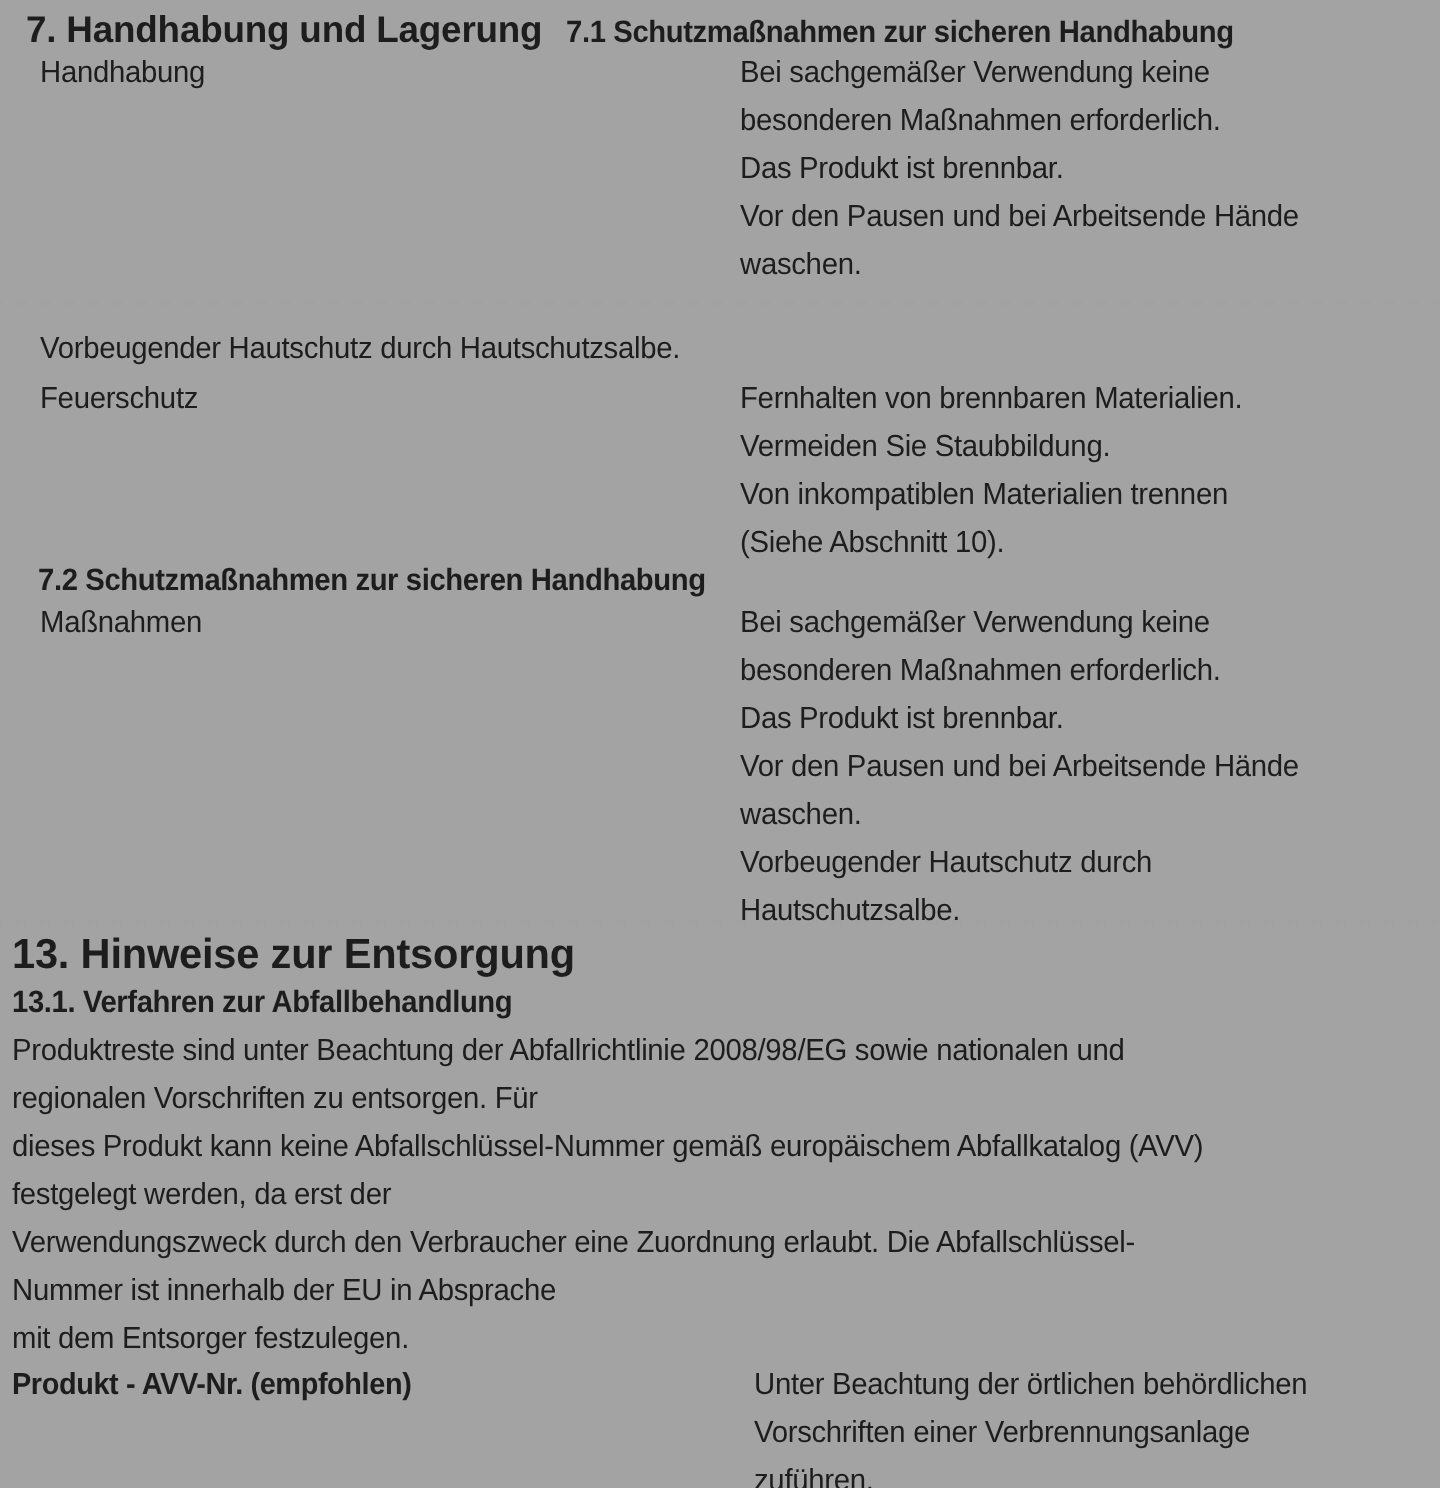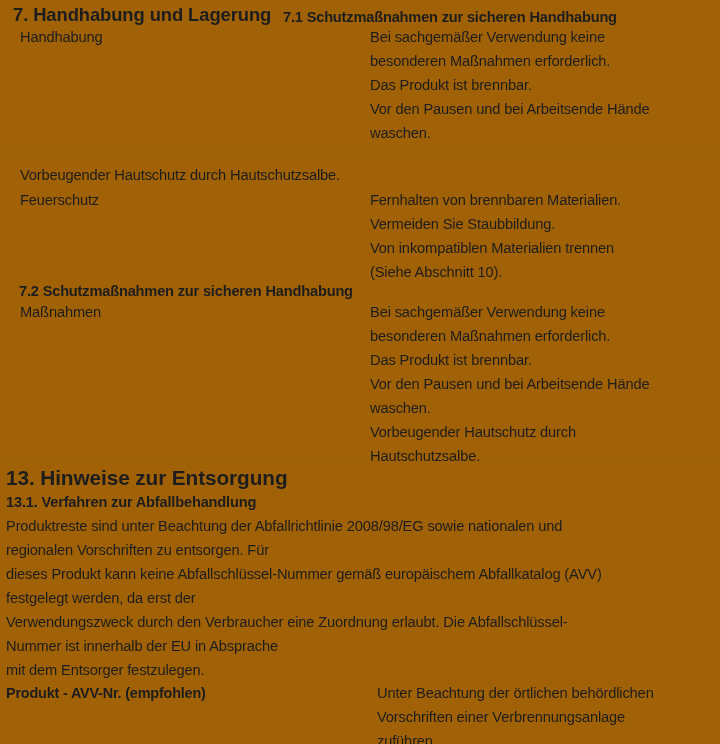--- a/index.html
+++ b/index.html
@@ -4,21 +4,21 @@
 <style>
   html, body {
     margin: 0;
     padding: 0;
     background: #ffffff;
   }
   #page {
     position: relative;
     width: 720px;
     height: 744px;
-    background: #a16207;
+    background: #a3a3a3;
     overflow: hidden;
     font-family: "Liberation Sans", "DejaVu Sans", sans-serif;
     color: #1a1a1a;
     -webkit-font-smoothing: antialiased;
   }
   
   .ln {
     position: absolute;
     white-space: nowrap;
     line-height: 1;

